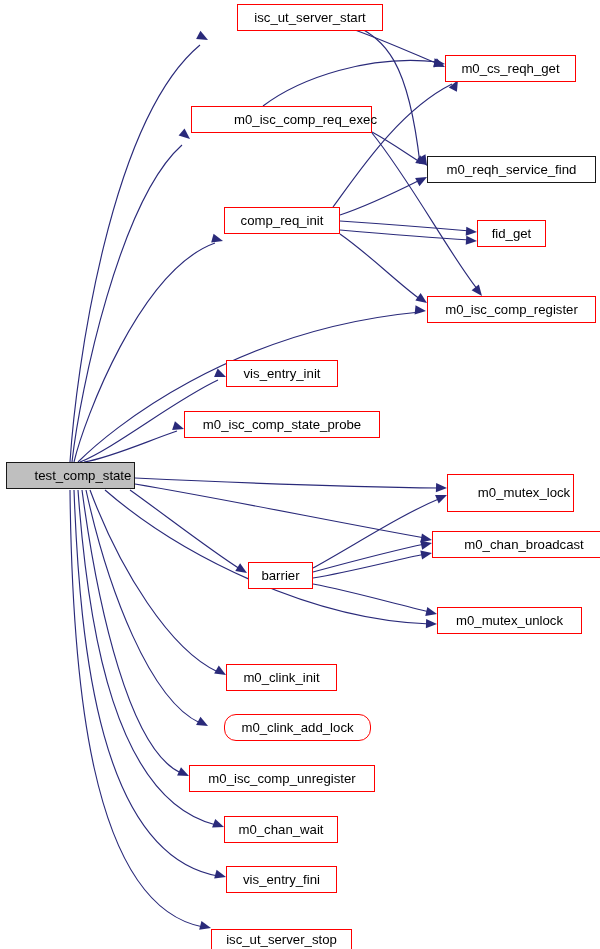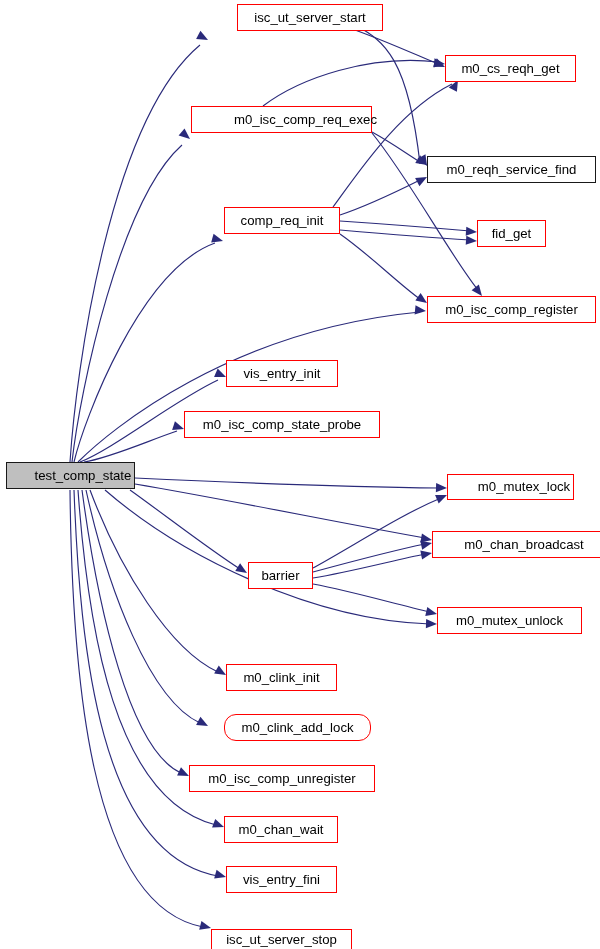--- a/index.html
+++ b/index.html
@@ -136,21 +136,21 @@
     </div>
     <div class="node" style="left: 226px; top: 360px; width: 112px; height: 27px;">
       <span class="node-label">vis_entry_init</span>
     </div>
     <div class="node" style="left: 184px; top: 411px; width: 196px; height: 27px;">
       <span class="node-label">m0_isc_comp_state_probe</span>
     </div>
     <div class="node current" style="left: 6px; top: 462px; width: 129px; height: 27px; padding-left: 25px;">
       <span class="node-label">test_comp_state</span>
     </div>
-    <div class="node" style="left: 447px; top: 474px; width: 127px; height: 26px; padding-left: 27px;">
+    <div class="node" style="left: 447px; top: 474px; width: 127px; height: 38px; padding-left: 27px;">
       <span class="node-label">m0_mutex_lock</span>
     </div>
     <div class="node" style="left: 432px; top: 531px; width: 184px; height: 27px; align-items: center;">
       <span class="node-label">m0_chan_broadcast</span>
     </div>
     <div class="node" style="left: 248px; top: 562px; width: 65px; height: 27px;">
       <span class="node-label">barrier</span>
     </div>
     <div class="node" style="left: 437px; top: 607px; width: 145px; height: 27px;">
       <span class="node-label">m0_mutex_unlock</span>

